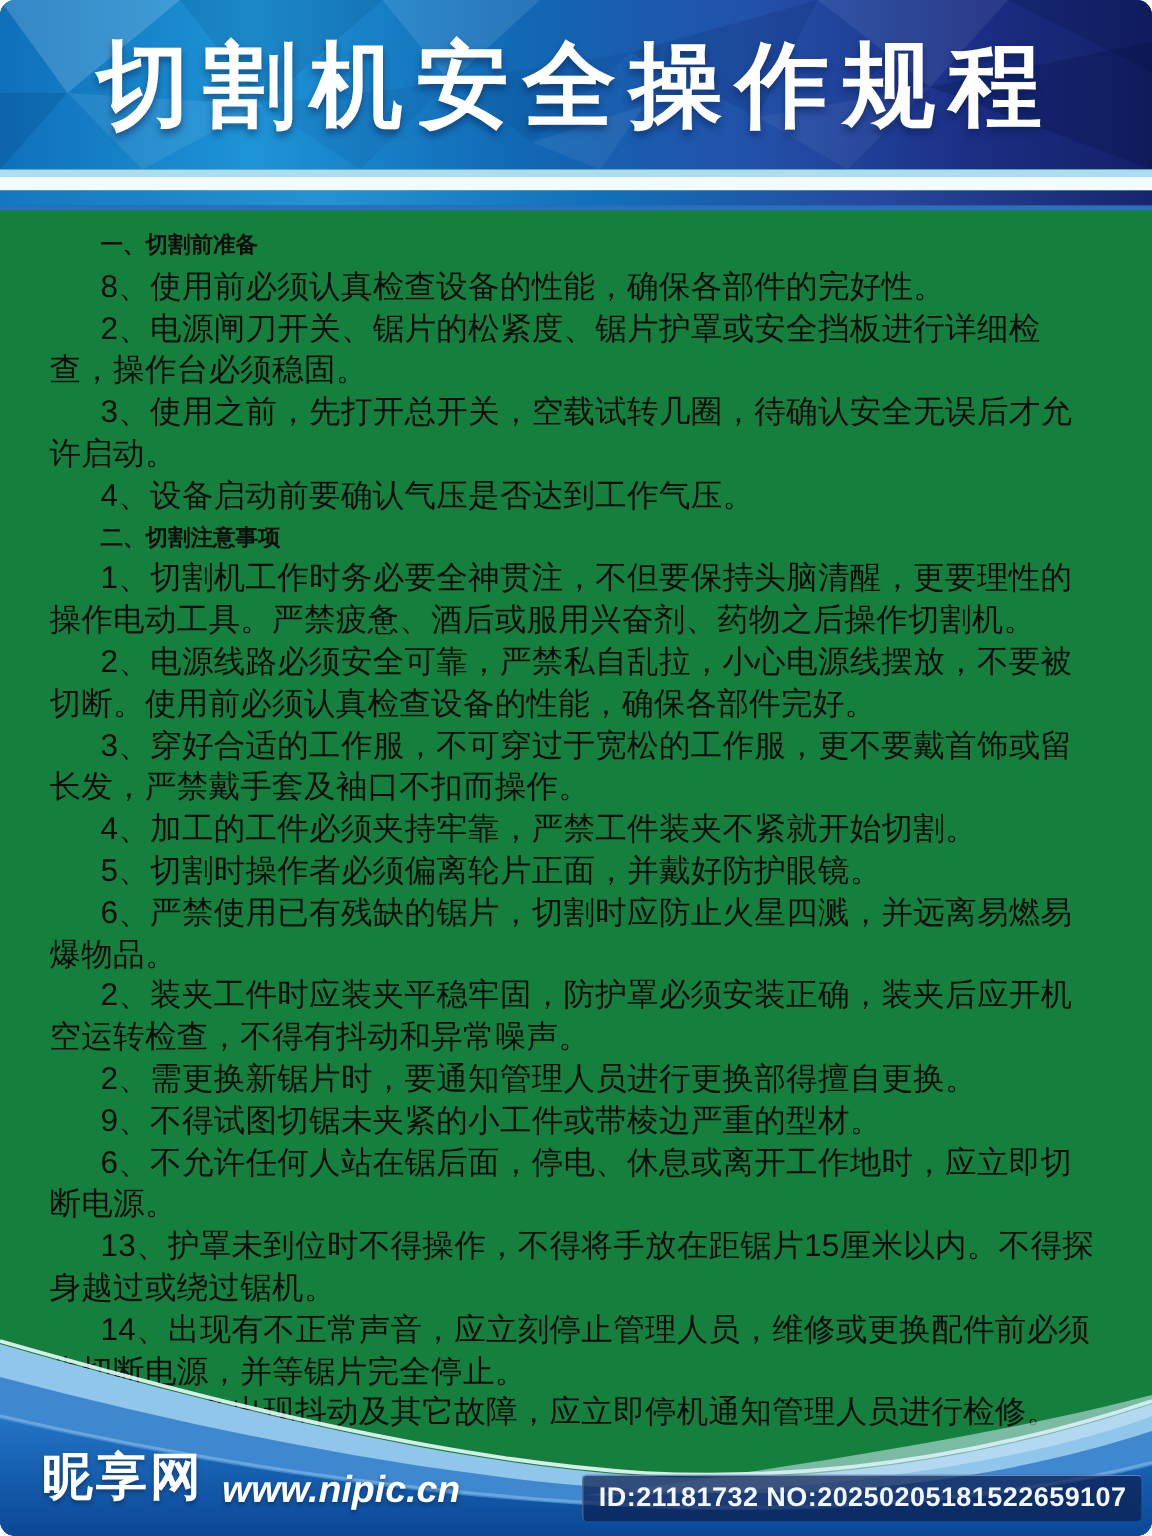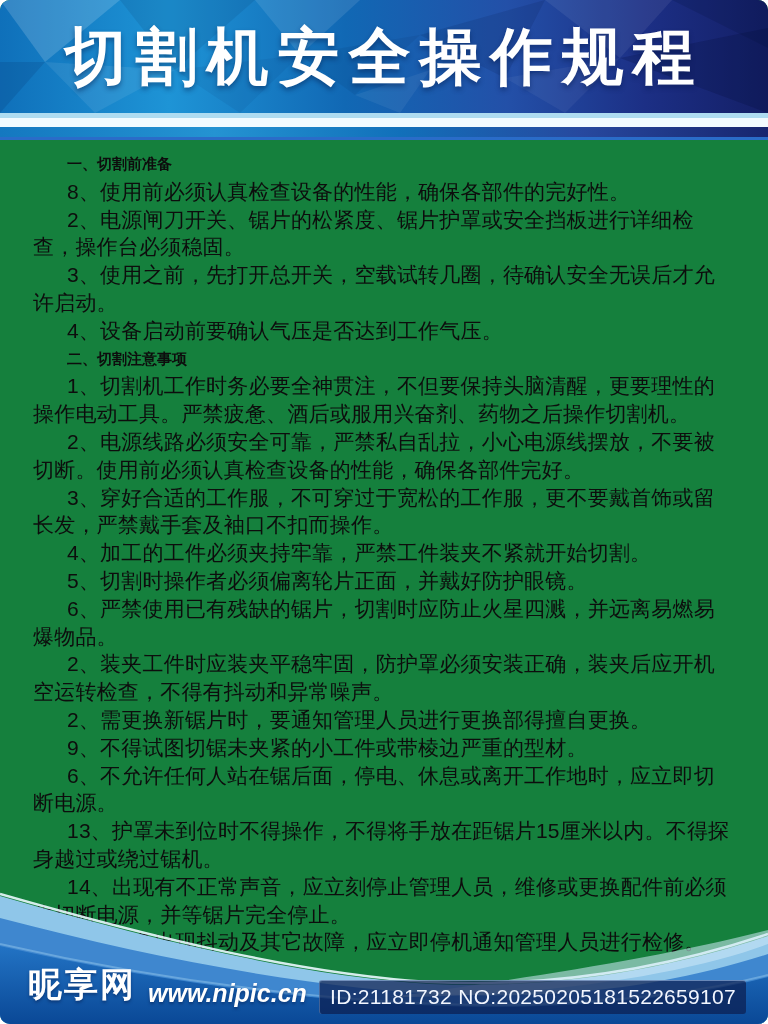--- a/index.html
+++ b/index.html
@@ -42,27 +42,27 @@
   
   .waves { position:absolute; left:0; bottom:0; width:768px; height:140px; }
   .logo {
     position:absolute; left:28px; bottom:16px; color:#ffffff;
     display:flex; align-items:flex-end; gap:12px; white-space:nowrap;
     text-shadow:0 2px 3px rgba(5,30,80,.5);
   }
   .logo .site-name { font-size:34px; font-weight:900; letter-spacing:2px; }
   .logo .site-url  { font-size:25px; font-weight:bold; font-style:italic; }
   .id-badge {
-    position:absolute; right:22px; bottom:10px;
+    position:absolute; right:7px; bottom:10px;
     background:rgba(13,30,80,.72);
     border-top:1px solid rgba(170,200,240,.55);
     border-left:1px solid rgba(170,200,240,.35);
     border-radius:3px;
     padding:4px 10px 5px 10px;
-    color:#f2f6ff; font-size:21px; letter-spacing:0.3px; white-space:nowrap;
+    color:#f2f6ff; font-size:18px; letter-spacing:0.3px; white-space:nowrap;font-weight:bold;
   }
 </style>
 </head>
 <body>
 
 <div class="page">
 
   <div class="header">
     <svg viewBox="0 0 768 113" preserveAspectRatio="none">
       <defs>

